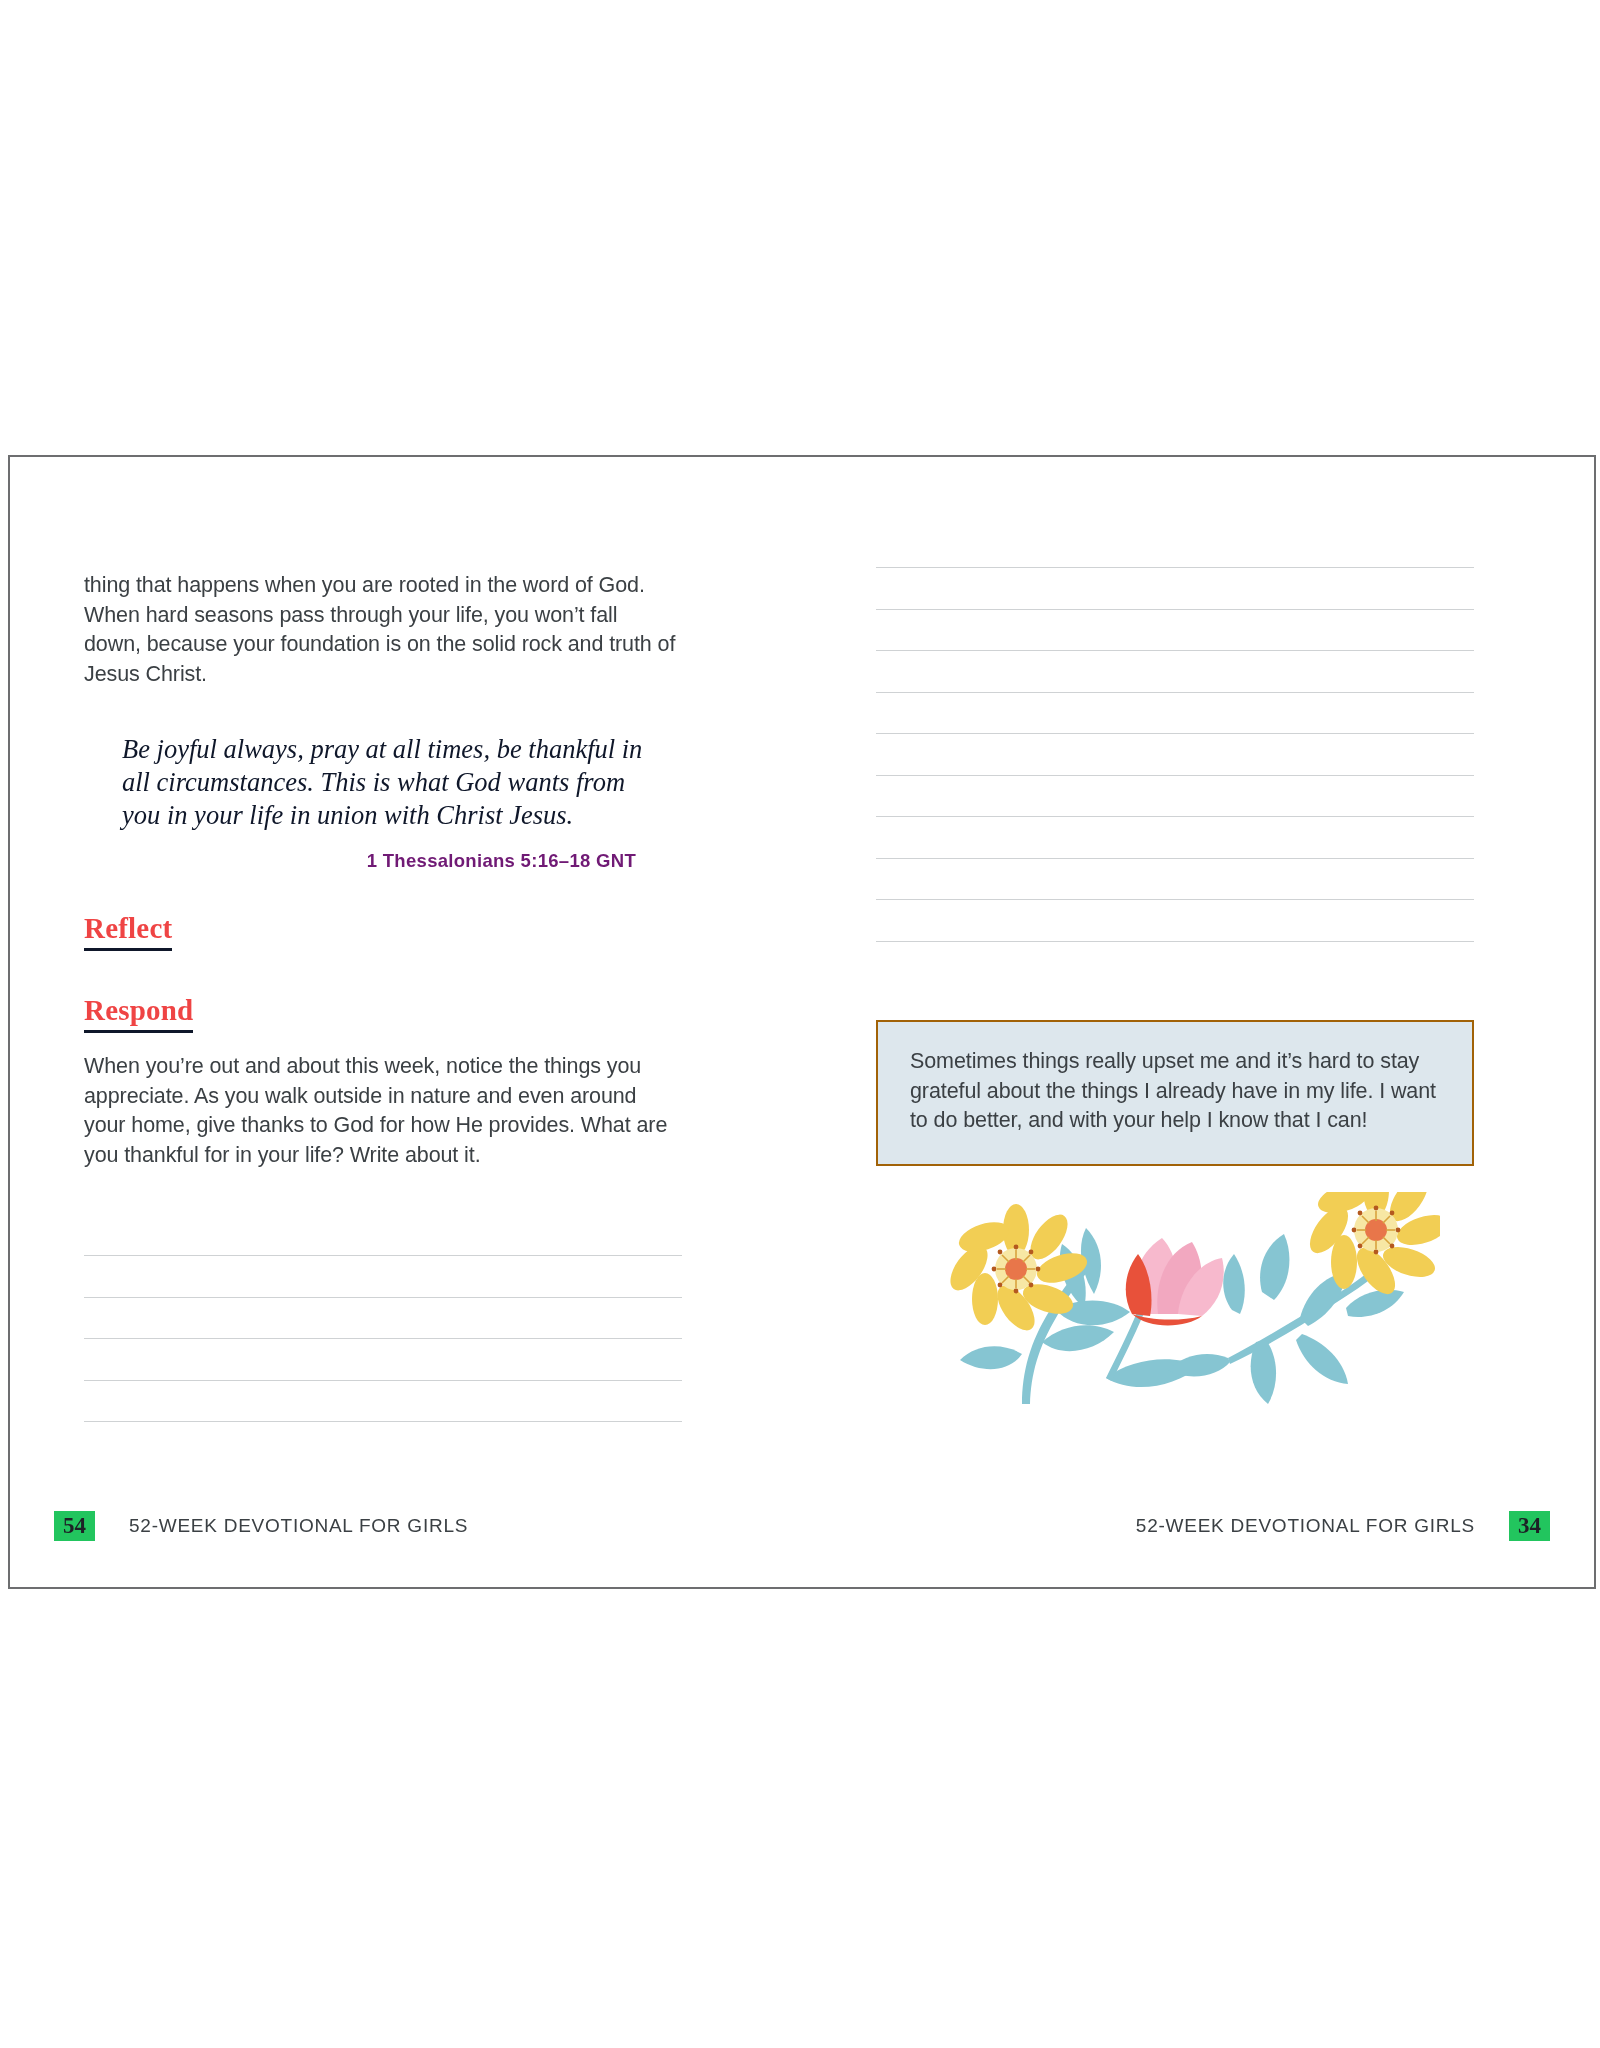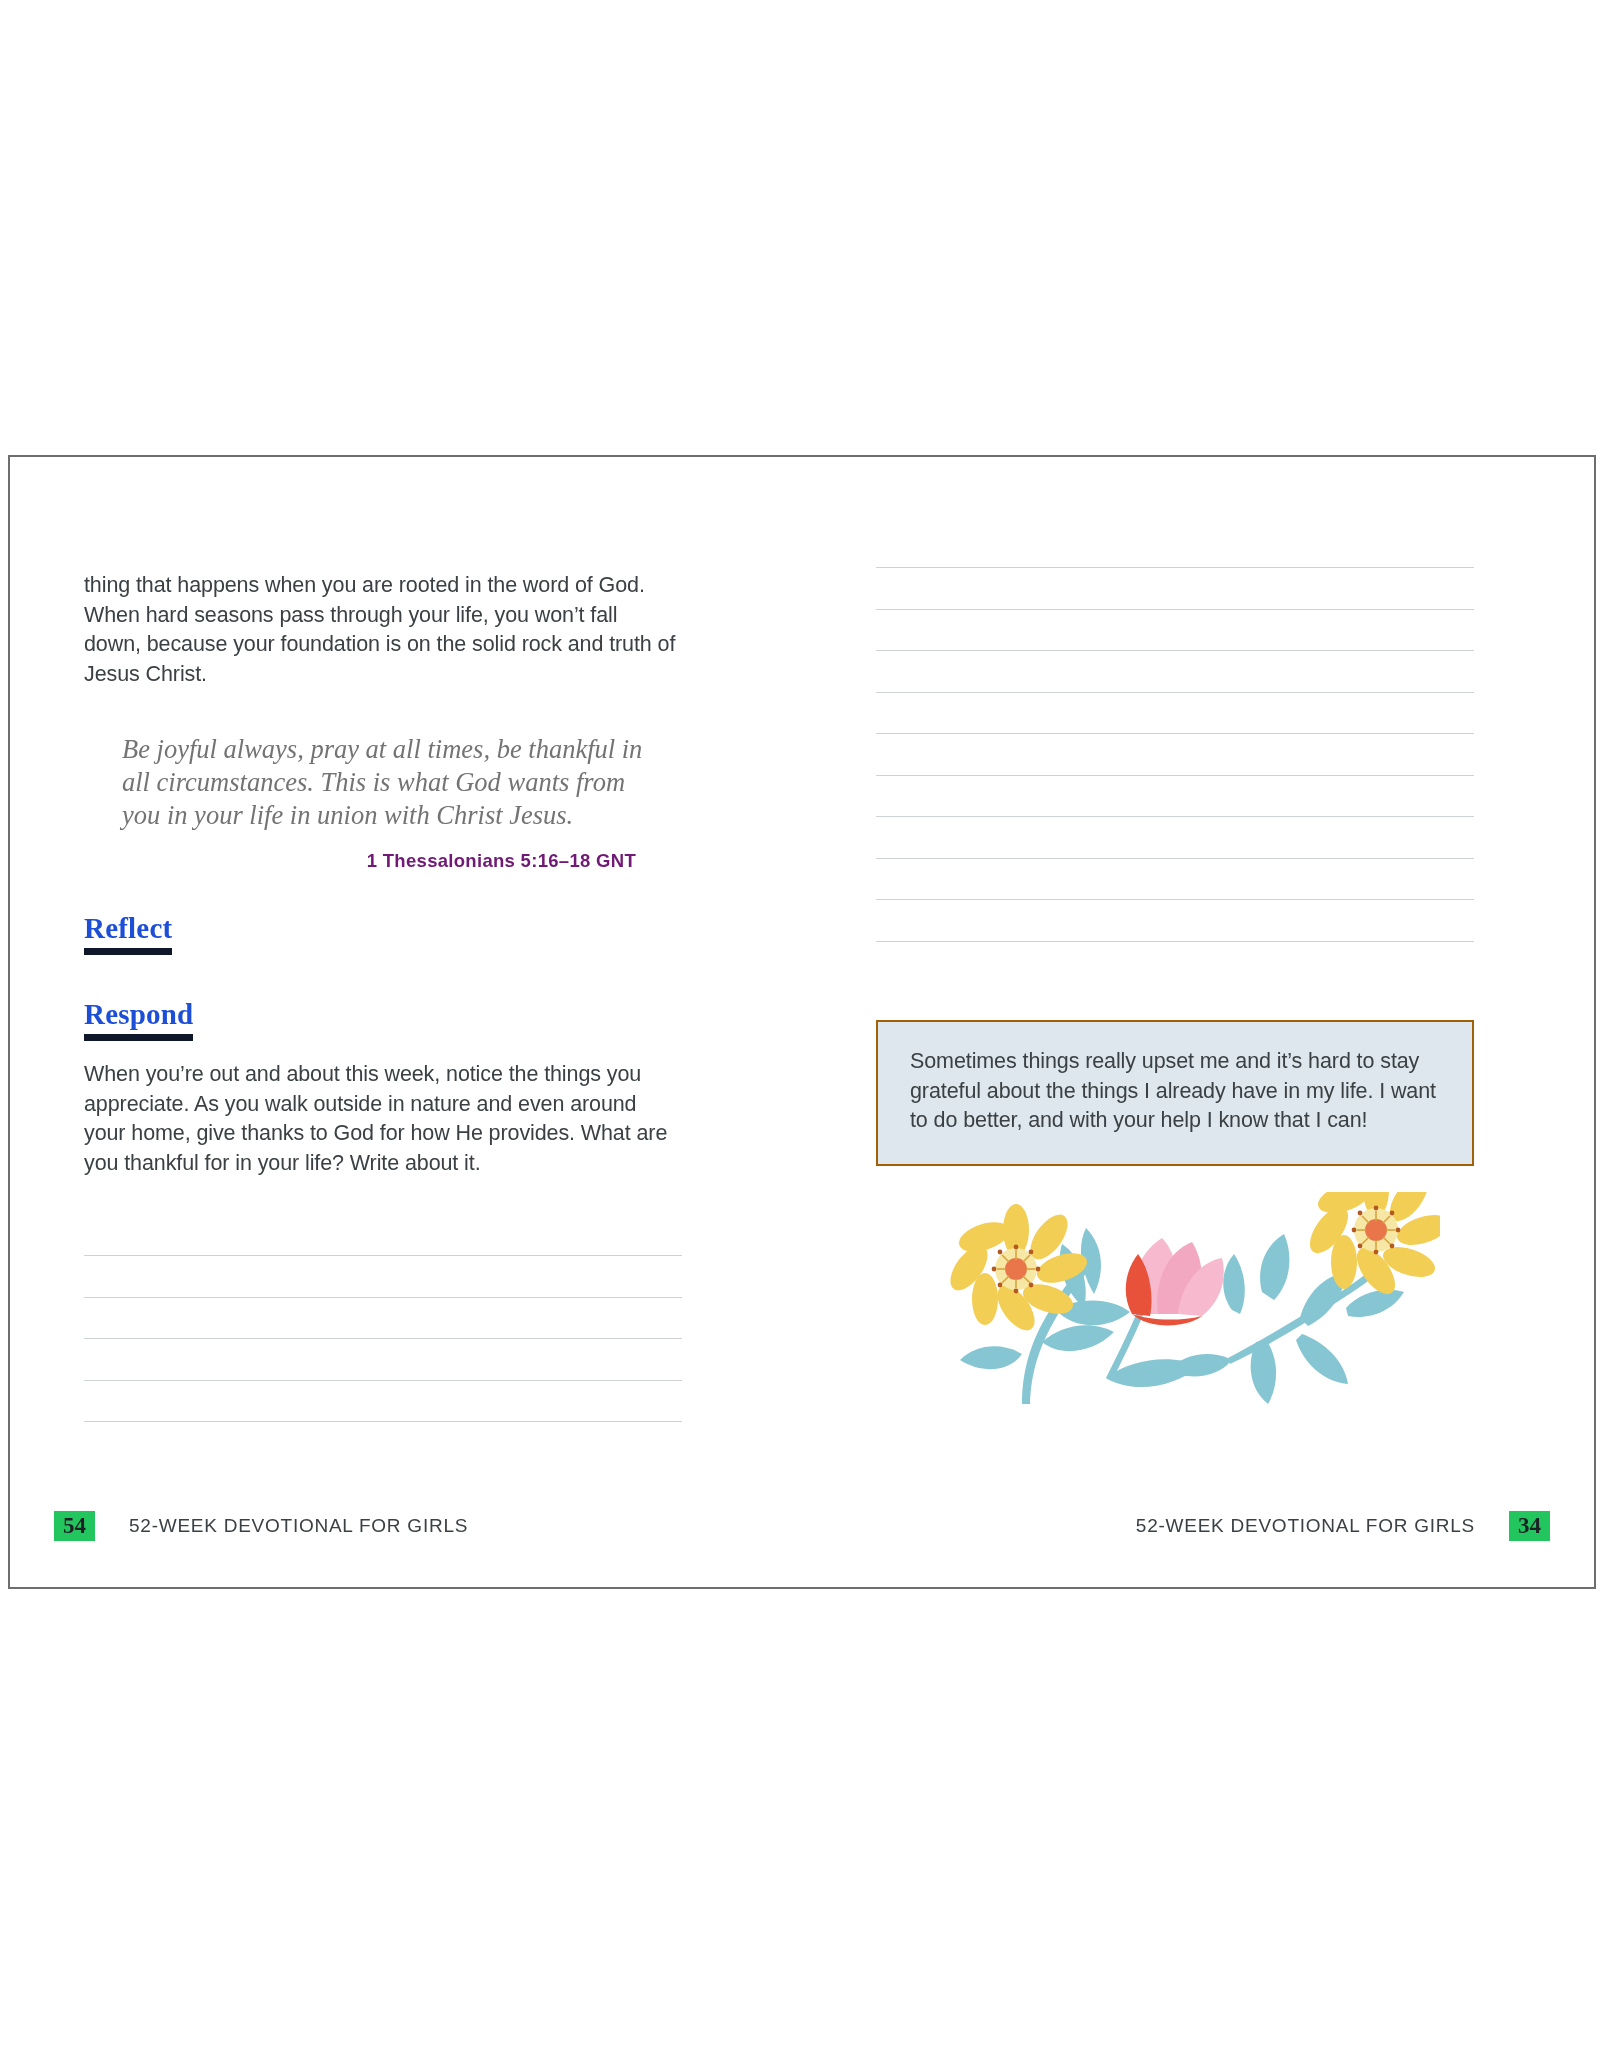--- a/index.html
+++ b/index.html
@@ -54,43 +54,43 @@
   
   .scripture {
     margin: 44px 0 0 38px;
     width: 540px;
   }
   .scripture-text {
     font-family: "Liberation Serif", serif;
     font-style: italic;
     font-size: 26.5px;
     line-height: 33px;
-    color: #737373;
+    color: #0f172a;
     margin: 0;
   }
   .scripture-ref {
     margin: 18px 0 0 0;
     text-align: right;
     font-size: 18.5px;
     font-weight: bold;
     letter-spacing: 0.3px;
     color: #701a75;
     padding-right: 26px;
   }
 
   
   .section { margin-top: 40px; }
   .section-heading {
     font-family: "Liberation Serif", serif;
     font-weight: bold;
     font-size: 29px;
-    color: #1d4ed8;
+    color: #ef4444;
     margin: 0 0 3px 0;
     display: inline-block;
-    border-bottom: 7px solid #0f172a;
+    border-bottom: 3px solid #0f172a;
     padding-bottom: 3px;
     letter-spacing: 0.2px;
   }
   .section-body {
     margin: 16px 0 0 0;
     font-size: 21.5px;
     line-height: 29.5px;
     color: #3b4044;
     letter-spacing: -0.1px;
   }

